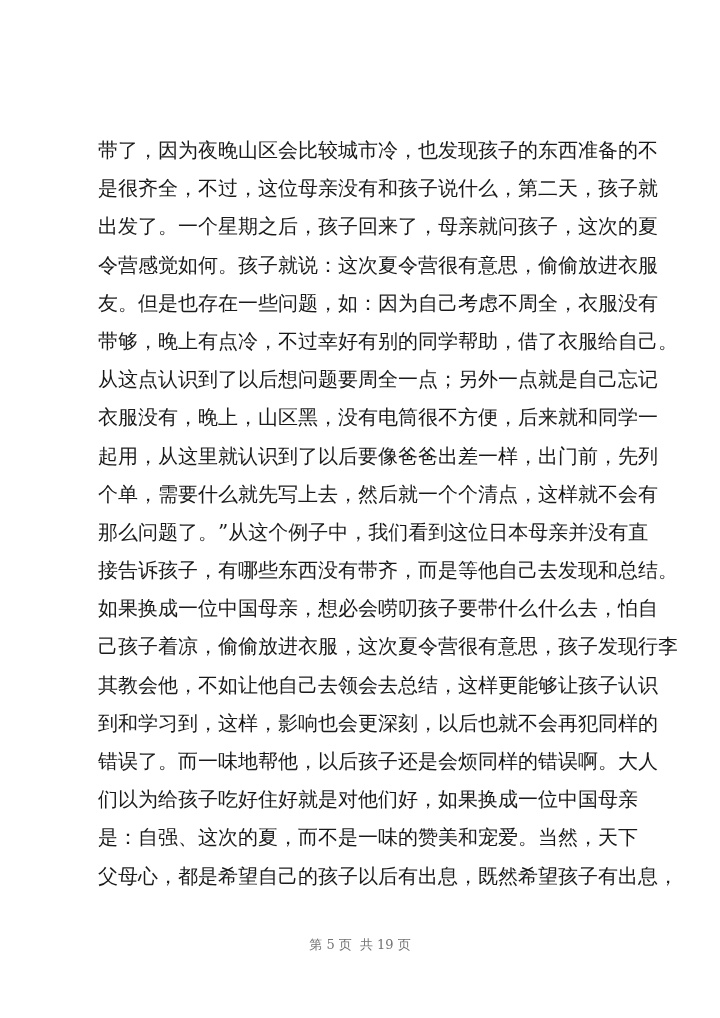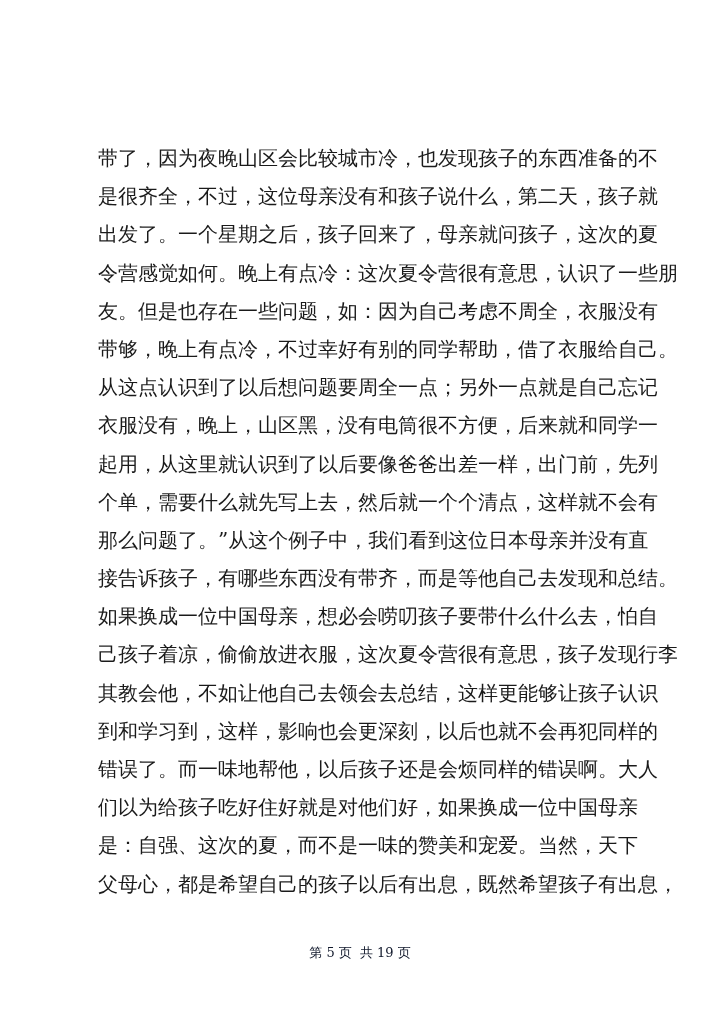--- a/index.html
+++ b/index.html
@@ -1,34 +1,34 @@
 <!DOCTYPE html>
 <html><head>
 <meta charset="utf-8">
 <style>
   html, body { margin: 0; padding: 0; background: #ffffff; }
   body { width: 720px; height: 1018px; position: relative; overflow: hidden;
          font-family: "DejaVu Serif", "Liberation Serif", serif; color: #1a1a1a; }
-  .page { position: absolute; left: 0; top: 8px; width: 720px; height: 966px; background: #fff; }
+  .page { position: absolute; left: 0; top: 0; width: 720px; height: 966px; background: #fff; }
   .body-text { position: absolute; left: 98px; top: 131px; width: 534px; }
   .line { height: 38.2px; line-height: 38.2px; font-size: 20px; white-space: nowrap;
           text-align: justify; text-align-last: justify; letter-spacing: 0; }
   .footer { position: absolute; top: 936px; left: 0; width: 720px; text-align: center;
-            font-size: 13px; color: #0f172a; }
+            font-size: 13px; color: #737373; }
   .footer span { margin: 0 2px; }
 </style>
 </head>
 <body>
 
 <div class="page">
   <div class="body-text">
     <div class="line">带了，因为夜晚山区会比较城市冷，也发现孩子的东西准备的不</div>
     <div class="line">是很齐全，不过，这位母亲没有和孩子说什么，第二天，孩子就</div>
     <div class="line">出发了。一个星期之后，孩子回来了，母亲就问孩子，这次的夏</div>
-    <div class="line">令营感觉如何。晚上有点冷：这次夏令营很有意思，认识了一些朋</div>
+    <div class="line">令营感觉如何。孩子就说：这次夏令营很有意思，偷偷放进衣服</div>
     <div class="line">友。但是也存在一些问题，如：因为自己考虑不周全，衣服没有</div>
     <div class="line">带够，晚上有点冷，不过幸好有别的同学帮助，借了衣服给自己。</div>
     <div class="line">从这点认识到了以后想问题要周全一点；另外一点就是自己忘记</div>
     <div class="line">衣服没有，晚上，山区黑，没有电筒很不方便，后来就和同学一</div>
     <div class="line">起用，从这里就认识到了以后要像爸爸出差一样，出门前，先列</div>
     <div class="line">个单，需要什么就先写上去，然后就一个个清点，这样就不会有</div>
     <div class="line">那么问题了。”从这个例子中，我们看到这位日本母亲并没有直</div>
     <div class="line">接告诉孩子，有哪些东西没有带齐，而是等他自己去发现和总结。</div>
     <div class="line">如果换成一位中国母亲，想必会唠叨孩子要带什么什么去，怕自</div>
     <div class="line">己孩子着凉，偷偷放进衣服，这次夏令营很有意思，孩子发现行李</div>

